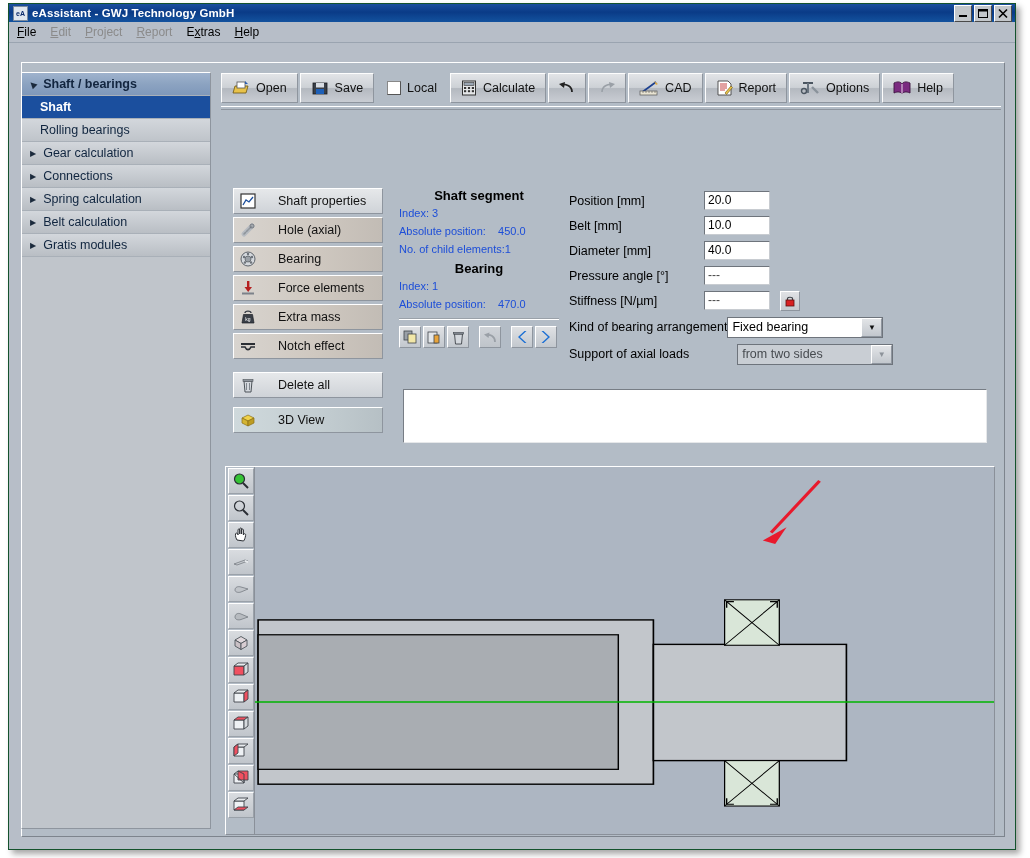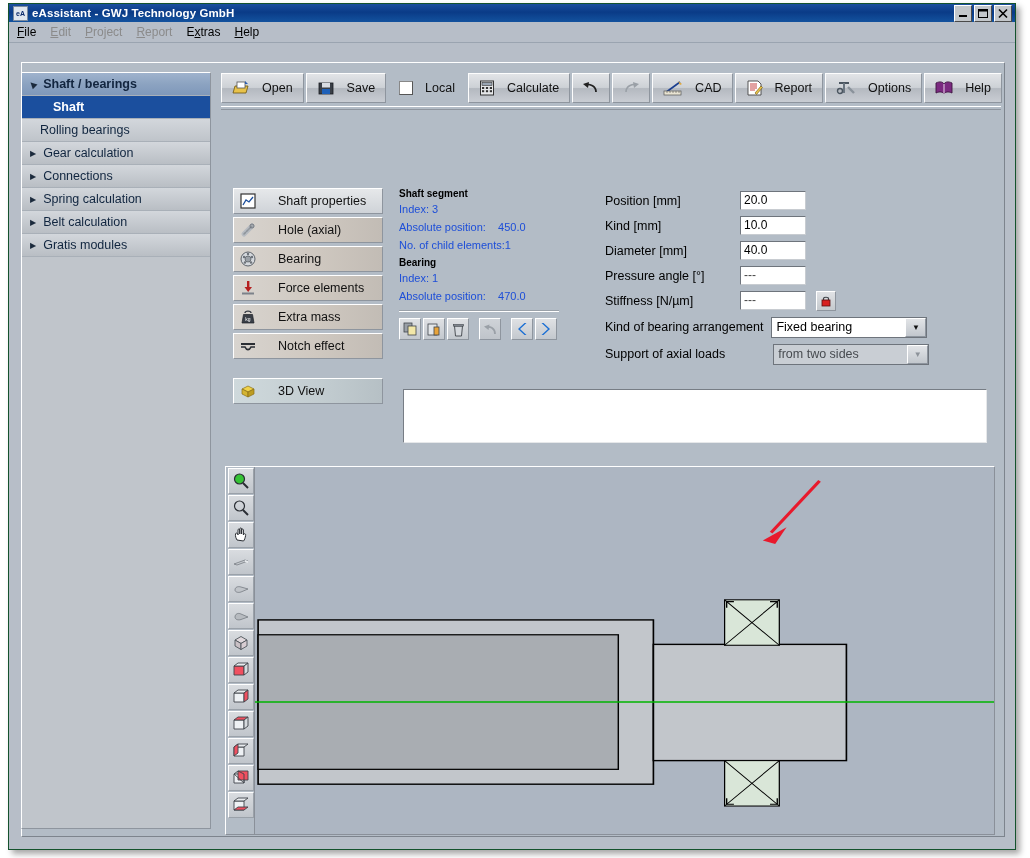--- a/index.html
+++ b/index.html
@@ -34,62 +34,62 @@
          border-right:1px solid #7d848d;border-bottom:1px solid #7d848d;background:#b3bcc6;}
 
   
   .sidebar{position:absolute;left:12px;top:28px;width:188px;bottom:20px;
            background:#c0c5cb;border:1px solid #8e959e;border-top-color:#fff;border-left-color:#fff;}
   .side-item{height:22px;display:flex;align-items:center;font-size:12.5px;color:#10253f;
              padding-left:8px;border-bottom:1px solid #a9b0b8;}
   .side-group{background:linear-gradient(to bottom,#9fb3cd 0%,#8ca3c1 50%,#7f98ba 100%);
               font-weight:bold;color:#12253f;}
   .side-sub{background:linear-gradient(to bottom,#d3d7dc,#bfc4ca);padding-left:18px;}
-  .side-sel{background:#1b4f9e;color:#fff;font-weight:bold;padding-left:31px;}
+  .side-sel{background:#1b4f9e;color:#fff;font-weight:bold;padding-left:18px;}
   .side-plain{background:linear-gradient(to bottom,#d3d7dc,#b9bec4);}
   .tri{display:inline-block;margin-right:7px;font-size:8px;color:#1b2a3c;}
   .tri-open{transform:rotate(45deg);}
 
   
   .toolbar{position:absolute;left:212px;top:28px;right:14px;height:32px;
            background:#b3bcc6;display:flex;align-items:center;gap:2px;}
-  .tbtn{height:28px;display:flex;align-items:center;gap:12px;padding:0 10px;font-size:12.5px;color:#111;
+  .tbtn{height:28px;display:flex;align-items:center;gap:6px;padding:0 10px;font-size:12.5px;color:#111;
         background:linear-gradient(to bottom,#e2e4e7 0%,#cdd1d6 48%,#b4b9c0 52%,#c9cdd3 100%);
         border:1px solid #8e959e;border-top-color:#fdfdfd;border-left-color:#fdfdfd;}
   .tbtn.flat{background:#b3bcc6;border-color:transparent;}
   .tbtn.icononly{padding:0 9px;}
   .tbtn.disabled{color:#8d939a;}
   .chk{width:12px;height:12px;background:#fff;border:1px solid #555;border-top-color:#888;border-left-color:#888;}
   .tb-divline{position:absolute;left:212px;top:62px;right:14px;height:2px;
               border-top:1px solid #fff;border-bottom:1px solid #8e959e;}
 
   
   .elems{position:absolute;left:224px;top:144px;width:150px;}
   .ebtn{height:24px;display:flex;align-items:center;gap:22px;padding-left:6px;font-size:12.5px;color:#111;
         border:1px solid #8e959e;border-top-color:#fff;border-left-color:#fff;margin-bottom:3px;
         background:linear-gradient(to right,#d8d4cf 0%,#cfc8c0 55%,#c2bcb5 100%);}
   .ebtn.first{background:linear-gradient(to bottom,#e6e8ea,#cfd3d8);}
   .ebtn.teal{background:linear-gradient(to right,#cfd9dc 0%,#c2ccd0 60%,#b6c0c5 100%);}
   .ebtn-ico{width:16px;height:16px;flex:none;}
 
   
   .infopanel{position:absolute;left:390px;top:144px;width:160px;}
-  .info-title{text-align:left;font-weight:bold;font-size:10px;color:#000;margin-bottom:4px;}
+  .info-title{text-align:center;font-weight:bold;font-size:13px;color:#000;margin-bottom:4px;}
   .info-line{font-size:11px;color:#1d4ed8;margin-bottom:6px;white-space:pre;}
   .info-hr{height:1px;background:#9aa1a9;border-bottom:1px solid #fff;margin:8px 0 6px 0;}
   .minibtns{display:flex;gap:2px;align-items:center;}
   .mbtn{width:20px;height:20px;border:1px solid #8e959e;border-top-color:#fff;border-left-color:#fff;
         background:linear-gradient(to bottom,#dfe1e4,#c3c8ce);display:flex;align-items:center;justify-content:center;}
   .mbtn.gap{margin-left:8px;}
   .mbtn.dis{background:linear-gradient(to bottom,#cfd3d8,#bfc4ca);}
 
   
   .form{position:absolute;left:560px;top:144px;right:20px;}
   .frow{display:flex;align-items:center;height:25px;}
-  .flabel{font-size:12.5px;color:#000;width:135px;margin-left:36px;}
+  .flabel{font-size:12.5px;color:#000;width:135px;}
   .finput{width:58px;height:17px;background:#fff;border:1px solid #6e747c;border-right-color:#c8ccd1;
           border-bottom-color:#c8ccd1;font-size:12px;padding:0 3px;line-height:17px;color:#000;}
   .finput.empty{color:#444;}
   .lockbtn{width:18px;height:18px;margin-left:10px;border:1px solid #8e959e;border-top-color:#fff;
            border-left-color:#fff;background:linear-gradient(to bottom,#e0e2e5,#c5cace);
            display:flex;align-items:center;justify-content:center;}
   .fcombo{width:150px;height:19px;background:#fff;border:1px solid #6e747c;display:flex;align-items:center;
           font-size:12.5px;padding-left:4px;color:#000;margin-left:89px;}
   .fcombo.dis{background:#c9ced4;color:#474b50;text-align:center;}
   .combo-arrow{margin-left:auto;width:19px;height:17px;background:linear-gradient(to bottom,#e2e4e7,#c2c7cd);
@@ -320,20 +320,30 @@
       </div>
       <div class="ebtn">
         <svg class="ebtn-ico" viewBox="0 0 16 16">
           <rect x="1" y="5" width="14" height="2" fill="#2a2e34"></rect>
           <path d="M1 9 H5 C6.5 12.5 9.5 12.5 11 9 H15" stroke="#2a2e34" stroke-width="1.6" fill="none"></path>
         </svg>
         <span>Notch effect</span>
       </div>
 
       <div style="height:10px"></div>
+      <div class="ebtn first">
+        <svg class="ebtn-ico" viewBox="0 0 16 16">
+          <path d="M4 4 H12 L11 15 H5 Z" fill="#d4d8dd" stroke="#4d5359" stroke-width="1"></path>
+          <rect x="3" y="2.5" width="10" height="1.8" fill="#8e949b" stroke="#4d5359" stroke-width=".6"></rect>
+          <g stroke="#6b7178" stroke-width=".8">
+              <path d="M6.5 6v7M9.5 6v7"></path>
+            </g>
+        </svg>
+        <span>Delete all</span>
+      </div>
       <div style="height:6px"></div>
       <div class="ebtn teal">
         <svg class="ebtn-ico" viewBox="0 0 16 16">
           <path d="M2 6 L8 3 L14 6 L8 9 Z" fill="#f0d24a" stroke="#8a6f14" stroke-width=".7"></path>
           <path d="M2 6 L2 11 L8 14 L8 9 Z" fill="#d4b432" stroke="#8a6f14" stroke-width=".7"></path>
           <path d="M14 6 L14 11 L8 14 L8 9 Z" fill="#bd9c22" stroke="#8a6f14" stroke-width=".7"></path>
         </svg>
         <span>3D View</span>
       </div>
     </div>
@@ -384,21 +394,21 @@
         </div>
       </div>
     </div>
 
     <div class="form">
       <div class="frow">
         <span class="flabel">Position [mm]</span>
         <span class="finput">20.0</span>
       </div>
       <div class="frow">
-        <span class="flabel">Kind [mm]</span>
+        <span class="flabel">Belt [mm]</span>
         <span class="finput">10.0</span>
       </div>
       <div class="frow">
         <span class="flabel">Diameter [mm]</span>
         <span class="finput">40.0</span>
       </div>
       <div class="frow">
         <span class="flabel">Pressure angle [°]</span>
         <span class="finput empty">---</span>
       </div>
@@ -407,21 +417,21 @@
         <span class="finput empty">---</span>
         <span class="lockbtn">
           <svg width="12" height="12" viewBox="0 0 12 12">
             <path d="M3.5 5 V3.5 C3.5 1.8 8.5 1.8 8.5 3.5 V5" stroke="#3f444a" stroke-width="1.2" fill="none"></path>
             <rect x="2" y="5" width="8" height="6" fill="#d82020" stroke="#5a1010" stroke-width=".8"></rect>
           </svg>
         </span>
       </div>
       <div class="frow" style="height:28px">
         <span class="flabel" style="width:auto">Kind of bearing arrangement</span>
-        <span class="fcombo" style="margin-left:8px">
+        <span class="fcombo" style="margin-left:0">
           <span>Fixed bearing</span>
           <span class="combo-arrow">▼</span>
         </span>
       </div>
       <div class="frow" style="height:26px">
         <span class="flabel" style="width:auto">Support of axial loads</span>
         <span class="fcombo dis" style="margin-left:48px">
           <span>from two sides</span>
           <span class="combo-arrow">▼</span>
         </span>

